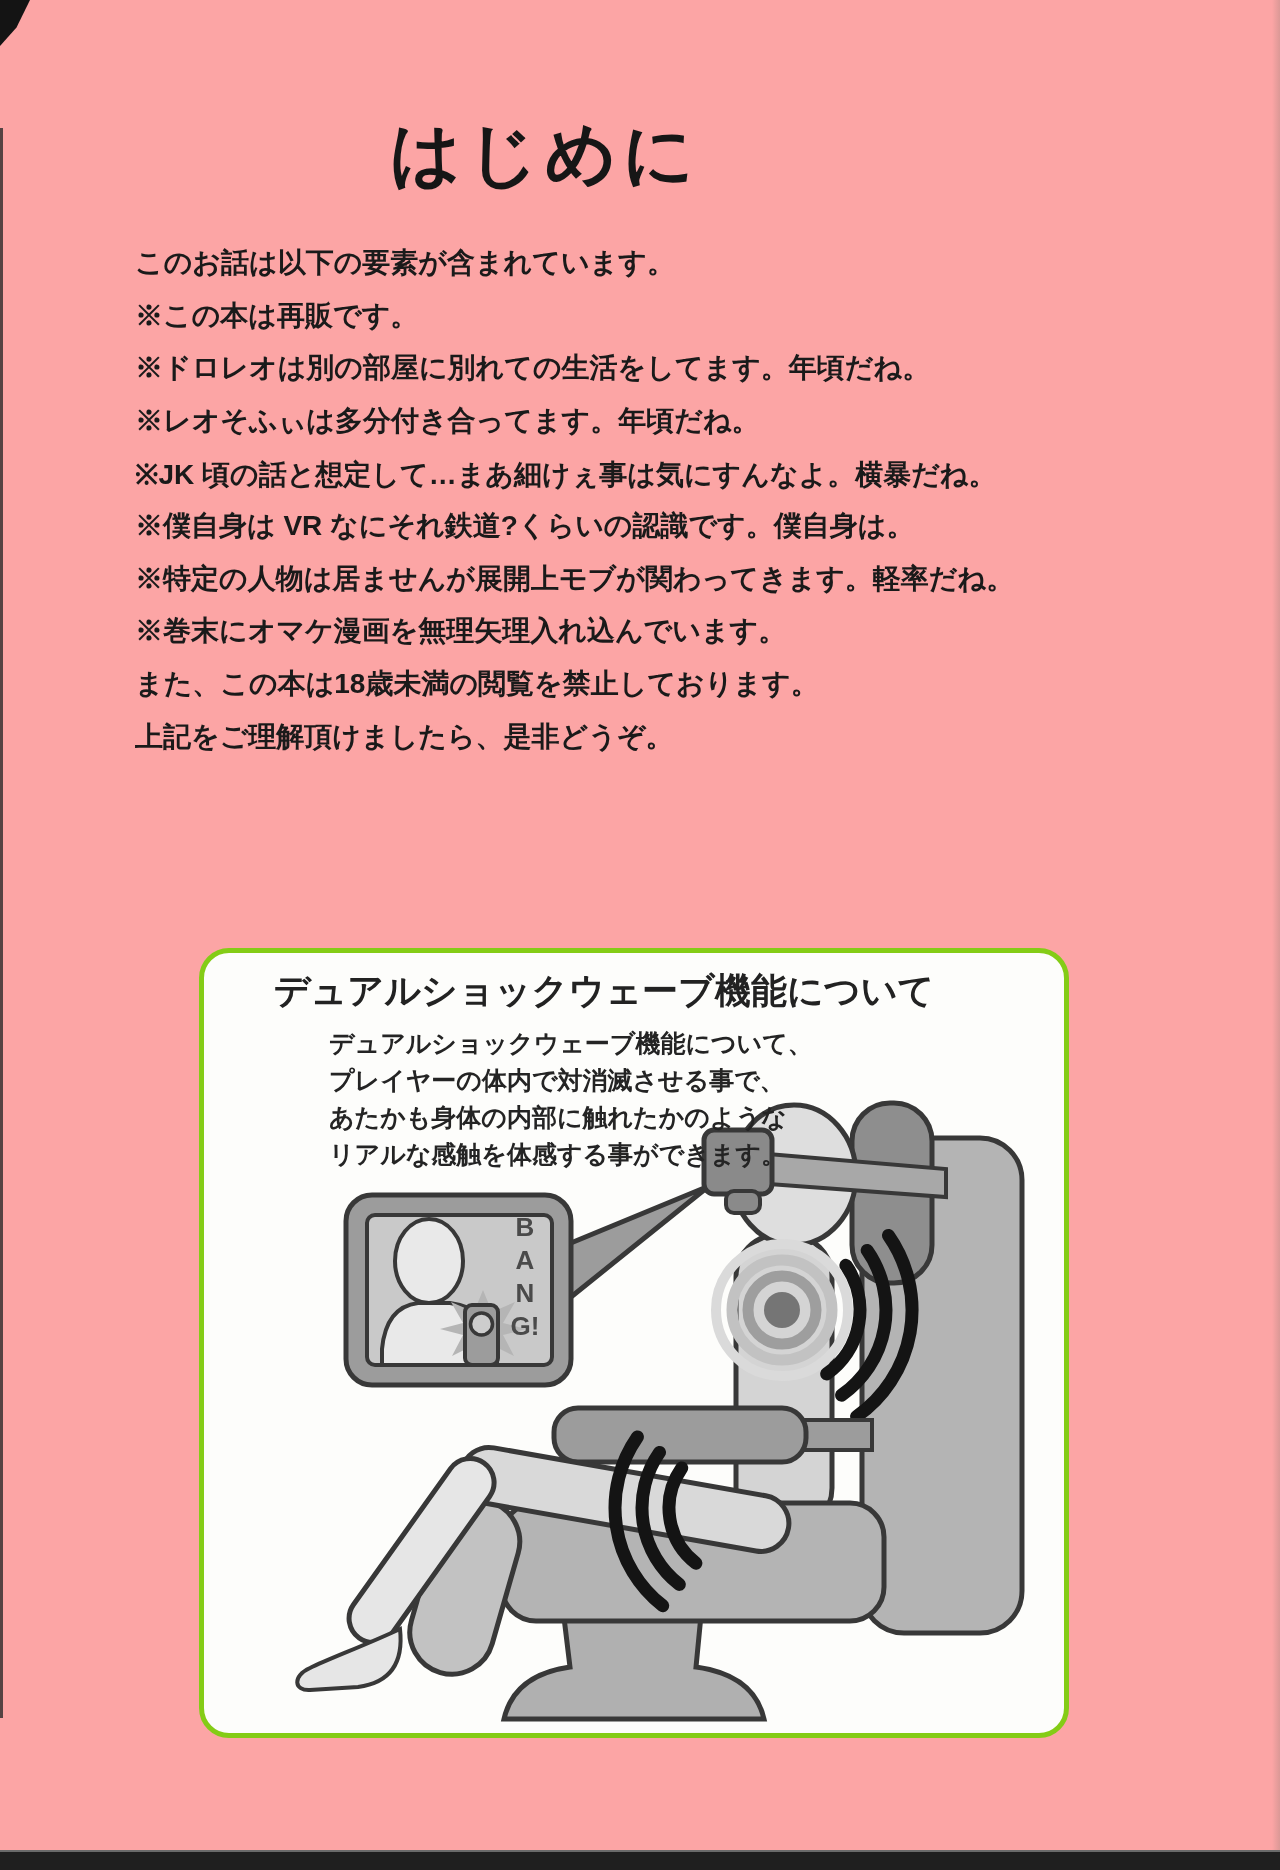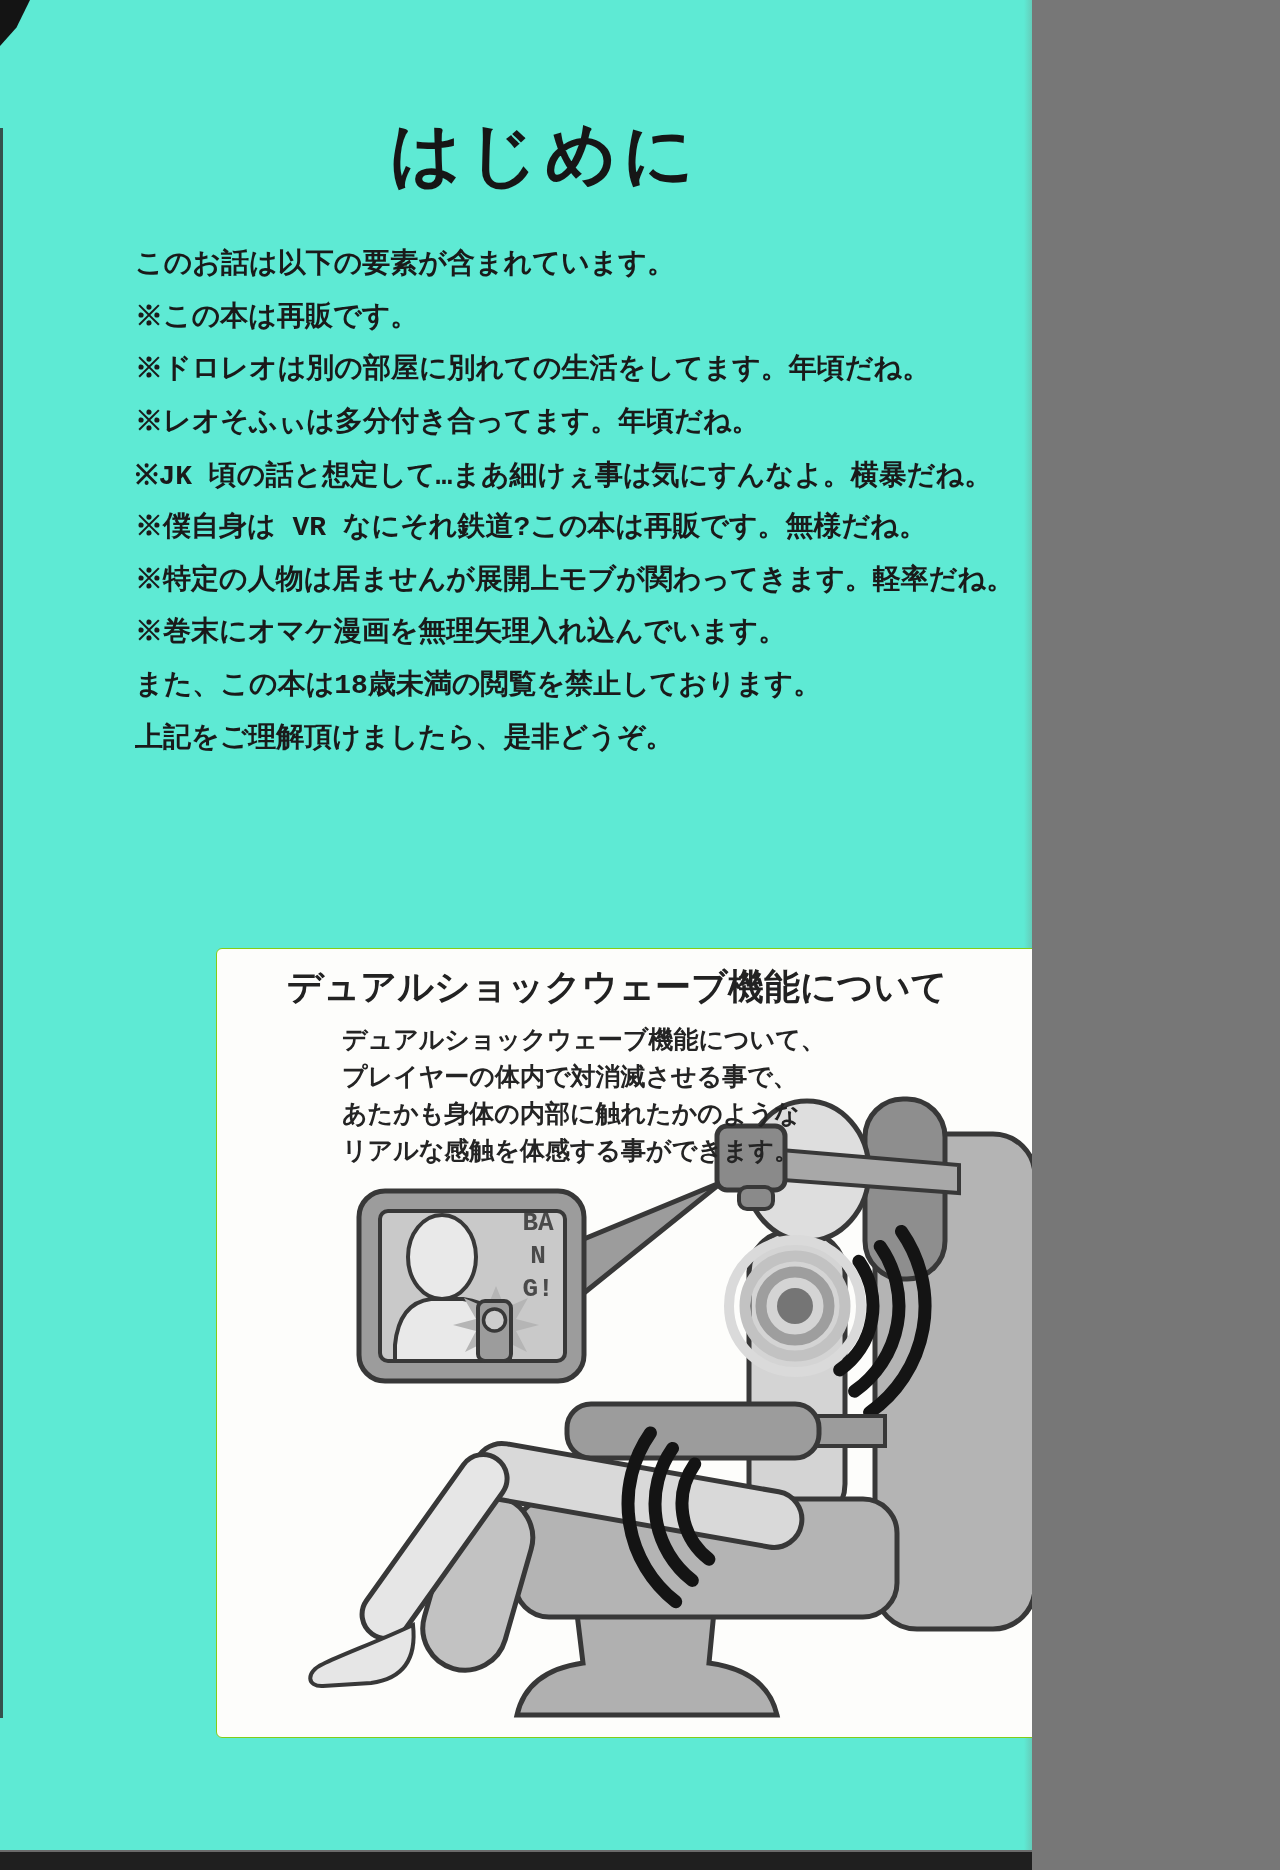--- a/index.html
+++ b/index.html
@@ -1,19 +1,19 @@
 <!DOCTYPE html>
 <html><head>
 <meta charset="utf-8">
 <style>
   html,body { margin:0; padding:0; background:#777; }
   .page {
-    position:relative; width:1032px; height:1870px;
-    background:#5eead4; overflow:hidden;
-    font-family:Liberation Mono, monospace; color:#1c1c1c;
+    position:relative; width:1280px; height:1870px;
+    background:#fca5a5; overflow:hidden;
+    font-family:Liberation Sans, sans-serif; color:#1c1c1c;
   }
   
   .corner-mark { position:absolute; left:0; top:0; width:30px; height:46px;
     background:#141414; clip-path:polygon(0 0,100% 0,55% 60%,0 100%); }
   .left-edge { position:absolute; left:0; top:128px; width:3px; height:1590px;
     background:#2b2b2b; opacity:.8; }
   .bottom-band { position:absolute; left:0; top:1850px; width:1280px; height:20px;
     background:#1f1f1f; border-top:2px solid #6a6a6a; }
   .right-shade { position:absolute; right:0; top:0; width:8px; height:1850px;
     background:linear-gradient(to right, rgba(0,0,0,0), rgba(120,115,105,.25)); }
@@ -23,22 +23,22 @@
     text-align:center; font-size:70px; font-weight:bold; letter-spacing:6px;
     color:#161616;
   }
   .intro { position:absolute; left:135px; top:237px; width:1100px; }
   .intro p {
     margin:0; height:52.6px; display:flex; align-items:center;
     font-size:28px; font-weight:bold; white-space:nowrap; color:#1a1a1a;text-align:center;
   }
 
   .info-box {
-    position:absolute; left:216px; top:948px; width:870px; height:790px;
-    box-sizing:border-box; border:1px solid #84cc16; border-radius:6px;
+    position:absolute; left:199px; top:948px; width:870px; height:790px;
+    box-sizing:border-box; border:5px solid #84cc16; border-radius:30px;
     background:#fdfdfb;
   }
   .box-title {
     position:absolute; left:0; top:14px; width:800px; text-align:center;
     font-size:36px; font-weight:bold; color:#222; white-space:nowrap;
   }
   .box-desc { position:absolute; left:125px; top:72px; }
   .box-desc p {
     margin:0; height:37px; display:flex; align-items:center;
     font-size:25px; font-weight:bold; color:#242424; white-space:nowrap;
@@ -61,21 +61,21 @@
   <div class="right-shade"></div>
 
   <div class="page-title">はじめに</div>
 
   <div class="intro">
     <p>このお話は以下の要素が含まれています。</p>
     <p>※この本は再販です。</p>
     <p>※ドロレオは別の部屋に別れての生活をしてます。年頃だね。</p>
     <p>※レオそふぃは多分付き合ってます。年頃だね。</p>
     <p>※JK 頃の話と想定して…まあ細けぇ事は気にすんなよ。横暴だね。</p>
-    <p>※僕自身は VR なにそれ鉄道?この本は再販です。無様だね。</p>
+    <p>※僕自身は VR なにそれ鉄道?くらいの認識です。僕自身は。</p>
     <p>※特定の人物は居ませんが展開上モブが関わってきます。軽率だね。</p>
     <p>※巻末にオマケ漫画を無理矢理入れ込んでいます。</p>
     <p>また、この本は18歳未満の閲覧を禁止しております。</p>
     <p>上記をご理解頂けましたら、是非どうぞ。</p>
   </div>
 
   <div class="info-box">
 
     <svg class="diagram-svg" viewBox="0 0 860 780">
 

